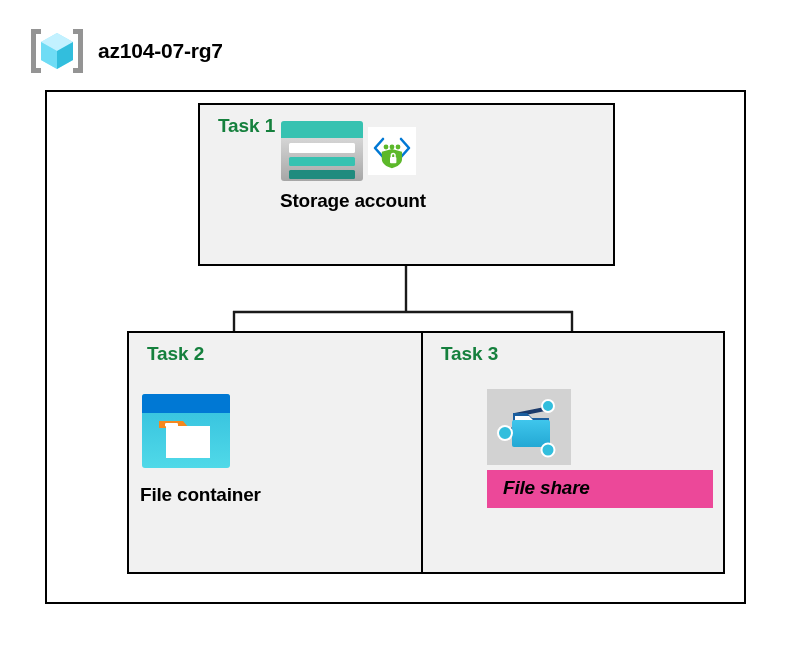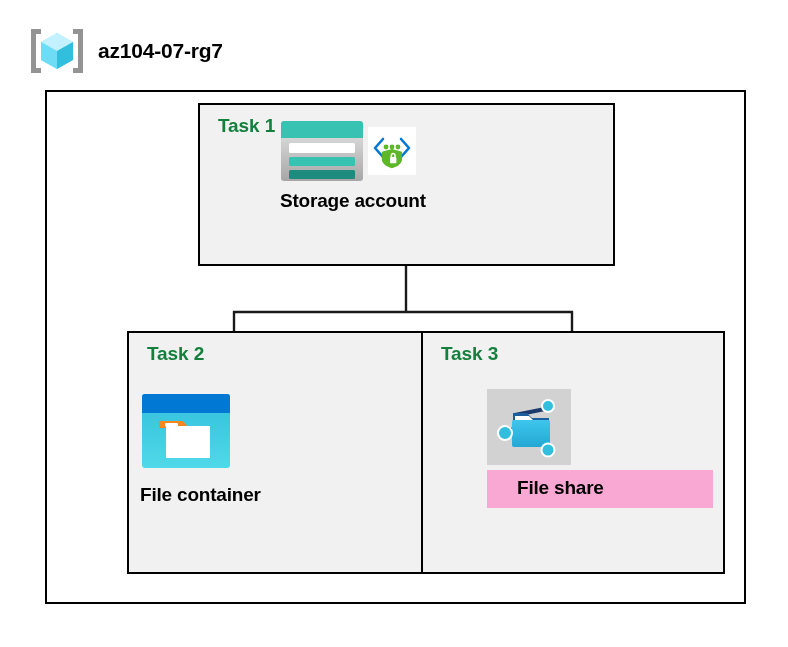--- a/index.html
+++ b/index.html
@@ -123,23 +123,24 @@
     padding: 6px;
     box-sizing: border-box;
     width: 84px;
     height: 76px;
     display: flex;
     align-items: center;
     justify-content: center;
   }
   .fileshare-icon { display: block; width: 72px; height: 64px; }
   .fileshare-caption-wrap {
-    background: #f9a8d4;
+    background: #ec4899;
     margin-top: 5px;
-    padding: 7px 30px 9px 30px;
+    padding: 7px 30px 9px 16px;
+    font-style: italic;
   }
 
   
   .connectors {
     position: absolute;
     left: 0;
     top: 0;
     width: 788px;
     height: 647px;
     pointer-events: none;

